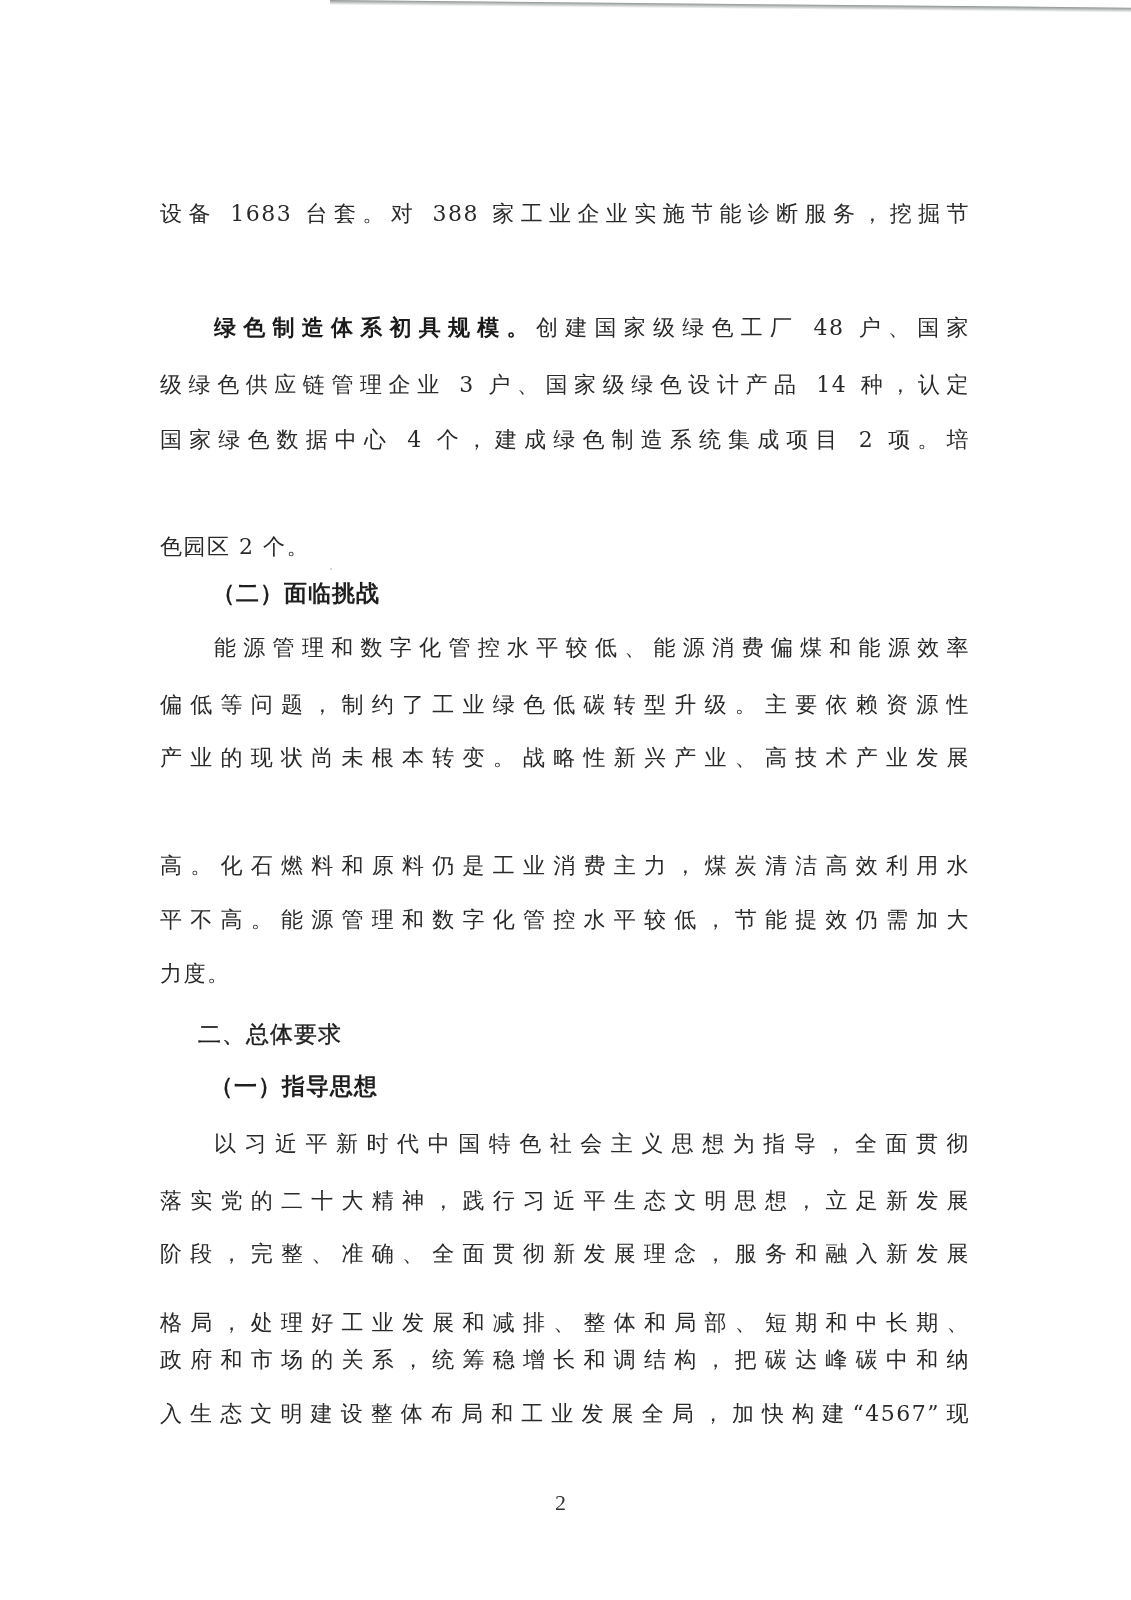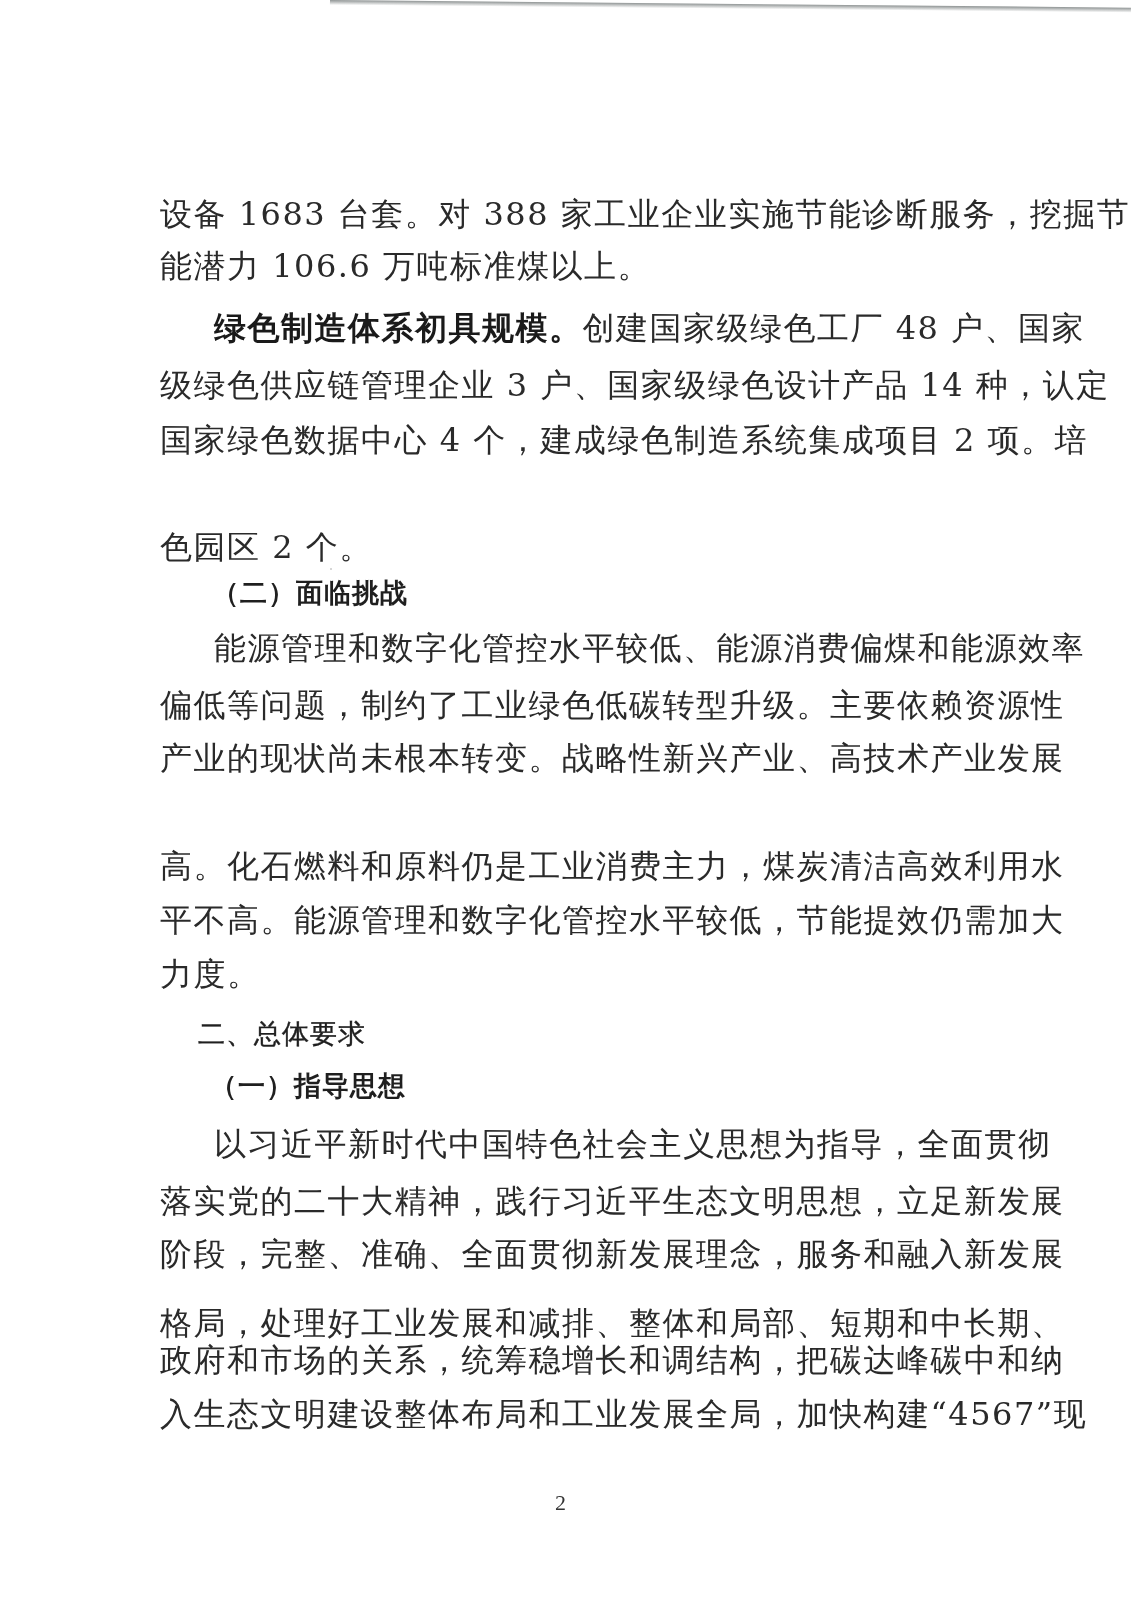--- a/index.html
+++ b/index.html
@@ -29,37 +29,37 @@
       position: absolute;
       left: 0;
       top: 0;
       width: 1131px;
       height: 1600px;
     }
     .line {
       position: absolute;
       left: 160px;
       width: 810px;
-      font-size: 32px;
+      font-size: 22px;
       line-height: 36px;
       white-space: nowrap;
       letter-spacing: 1.5px;
       text-align: justify;
       text-align-last: justify;
     }
     .line.last {
       text-align-last: left;
     }
     .line.indent {
       left: 214px;
       width: 756px;
     }
     .heading {
       position: absolute;
-      font-size: 27px;
+      font-size: 23px;
       line-height: 36px;
       white-space: nowrap;
       font-family: "DejaVu Sans", "Liberation Sans", sans-serif;
       font-weight: bold;
       color: #1f1f1f;
       letter-spacing: 1px;
     }
     .heading.level1 {
       font-weight: normal;
       -webkit-text-stroke: 0.4px #1f1f1f;
@@ -87,21 +87,20 @@
     }
   </style>
 </head>
 <body>
 
 <div class="scan-edge"></div>
 
 <div class="page">
 
   <div class="line" style="top:196px;">设备 1683 台套。对 388 家工业企业实施节能诊断服务，挖掘节</div>
-  <div class="line last" style="top:248px;">能潜力 106.6 万吨标准煤以上。</div>
 
   <div class="line indent" style="top:310px;">
     <span class="bold-lead">绿色制造体系初具规模。</span><span>创建国家级绿色工厂 48 户、国家</span>
   </div>
   <div class="line" style="top:367px;">级绿色供应链管理企业 3 户、国家级绿色设计产品 14 种，认定</div>
   <div class="line" style="top:422px;">国家绿色数据中心 4 个，建成绿色制造系统集成项目 2 项。培</div>
   <div class="line last" style="top:529px;">色园区 2 个。</div>
   <div class="speck" style="left:330px;top:568px;"></div>
 
   <div class="heading" style="left:212px;top:575px;">（二）面临挑战</div>

